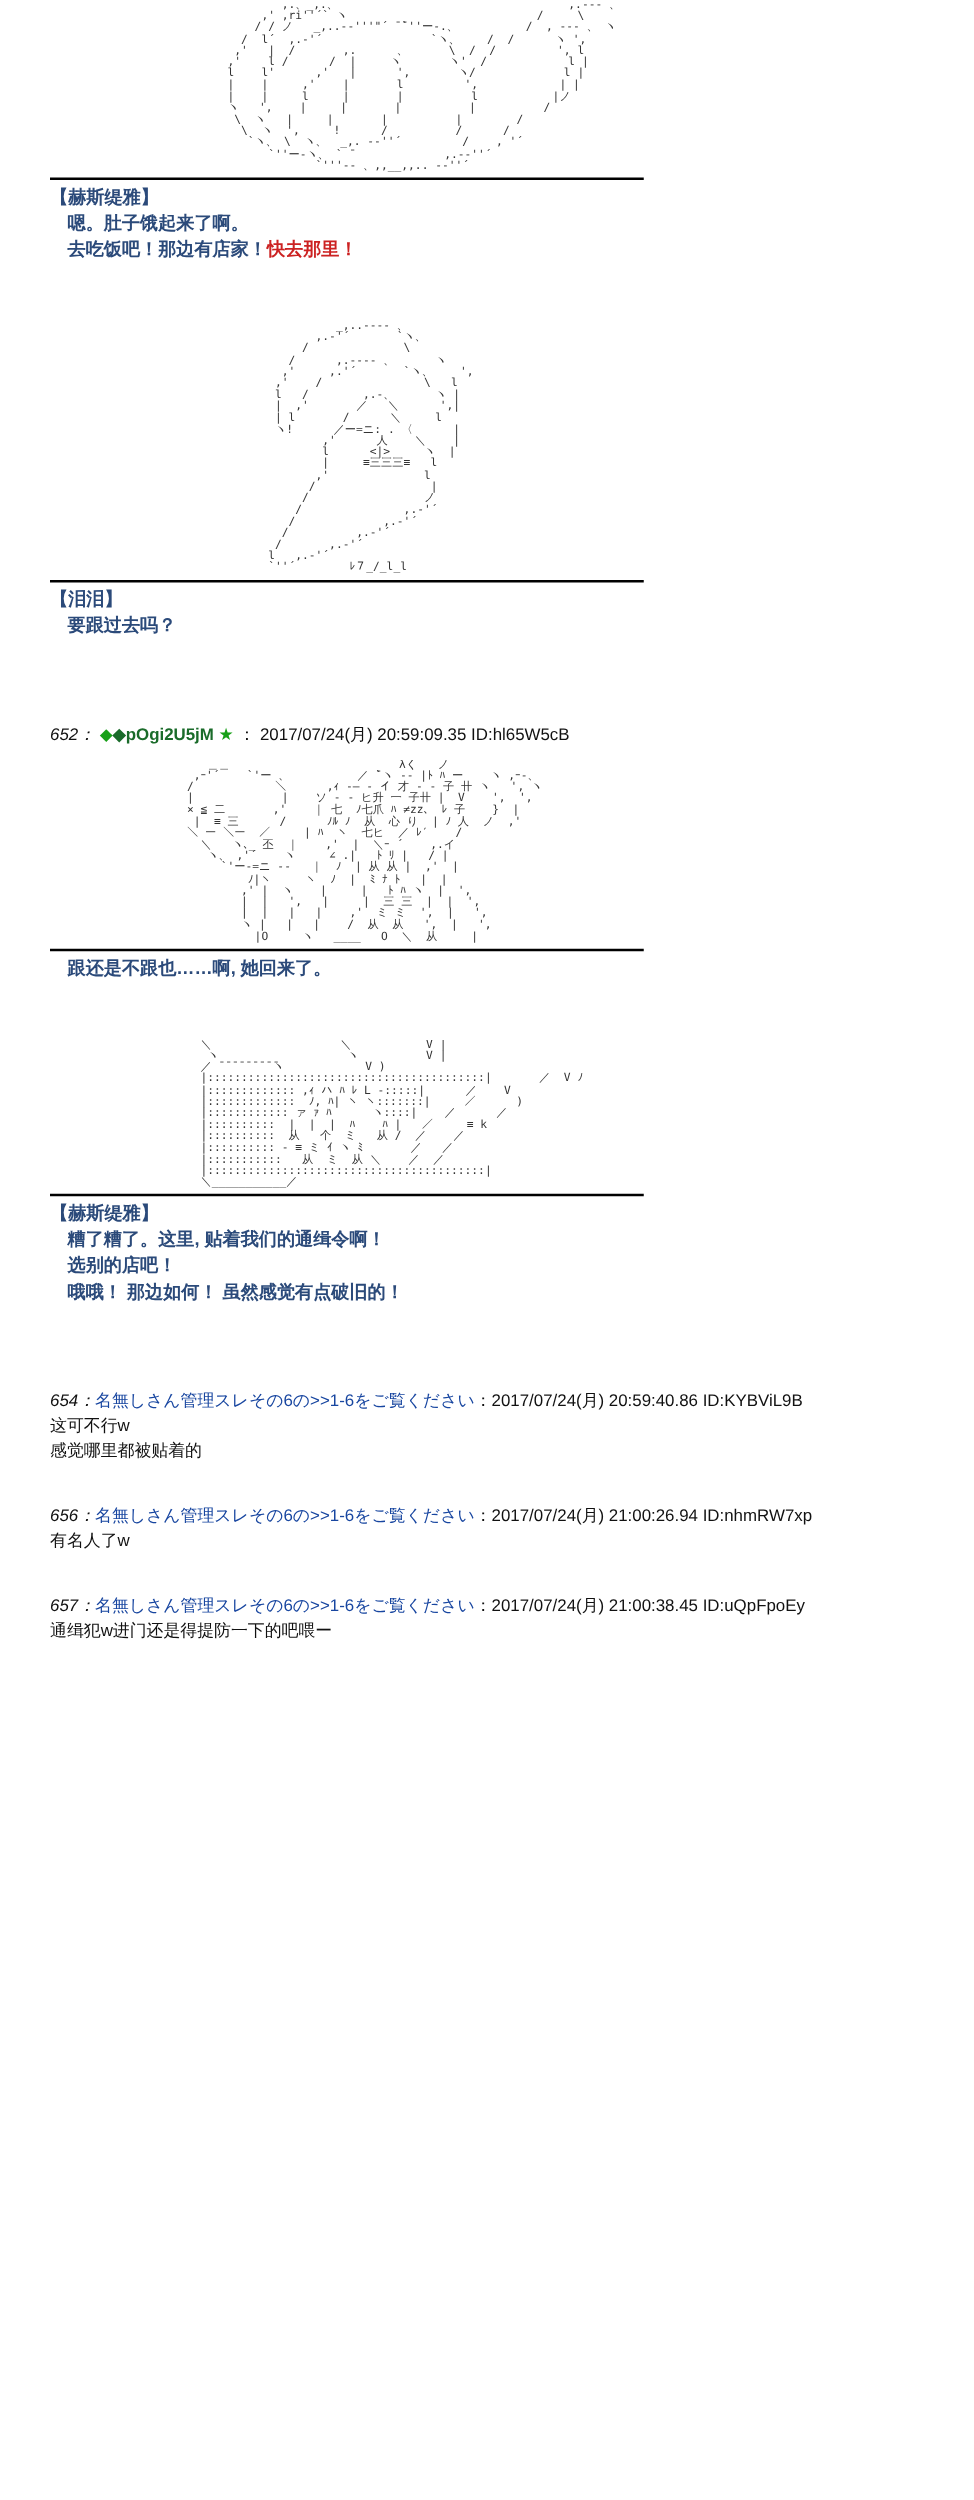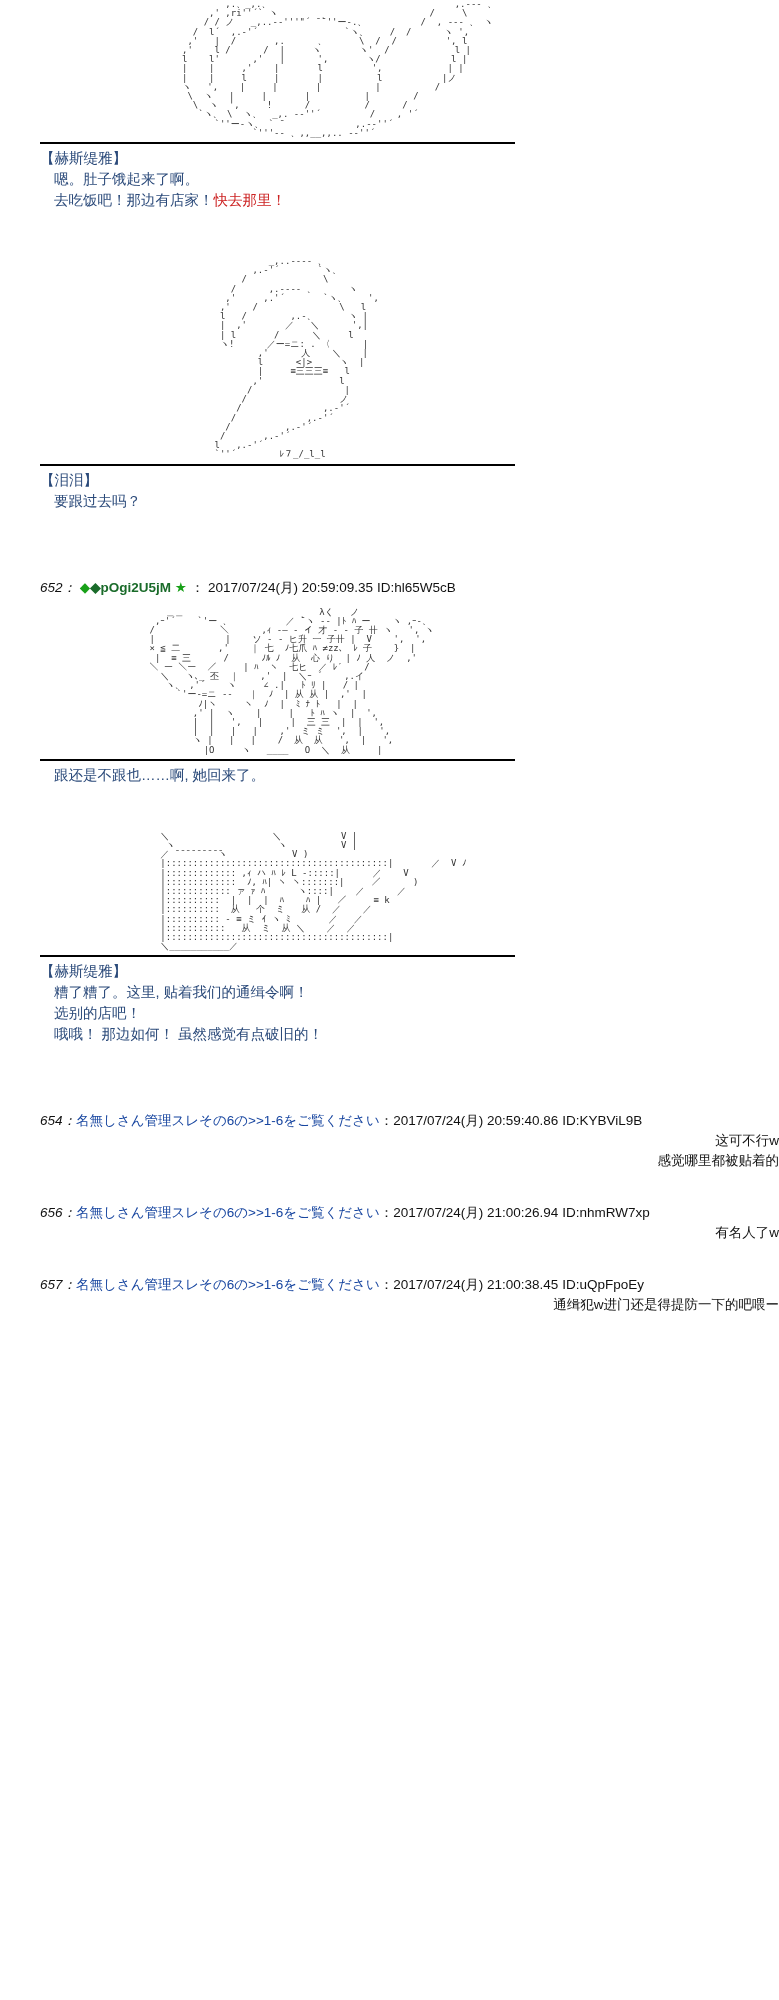--- a/index.html
+++ b/index.html
@@ -40,20 +40,21 @@
     border-top: 2px solid #000000;
     margin: 4px 0 0 40px;
     width: 475px;
   }
   .speech {
     margin: 0 0 0 40px;
     padding-top: 4px;
     font-size: 14.5px;
     line-height: 21px;
     color: #2b4a7a;
+    font-weight: bold;
   }
   .speaker {
     color: #2b4a7a;
     font-size: 14.5px;
     line-height: 21px;
   }
   .speech-line {
     padding-left: 14px;
     color: #2b4a7a;
   }
@@ -84,21 +85,20 @@
     color: #111111;
   }
   .trip-star {
     color: #18a018;
   }
   .post-body {
     margin: 0 0 0 40px;
     font-size: 13.5px;
     line-height: 20px;
     color: #111111;
-    text-align: right;
   }
   .spacer-sm { height: 10px; }
   .spacer-md { height: 26px; }
   .spacer-lg { height: 46px; }
   .spacer-xl { height: 60px; }
 </style>
 </head>
 <body>
 
 <div class="page">

